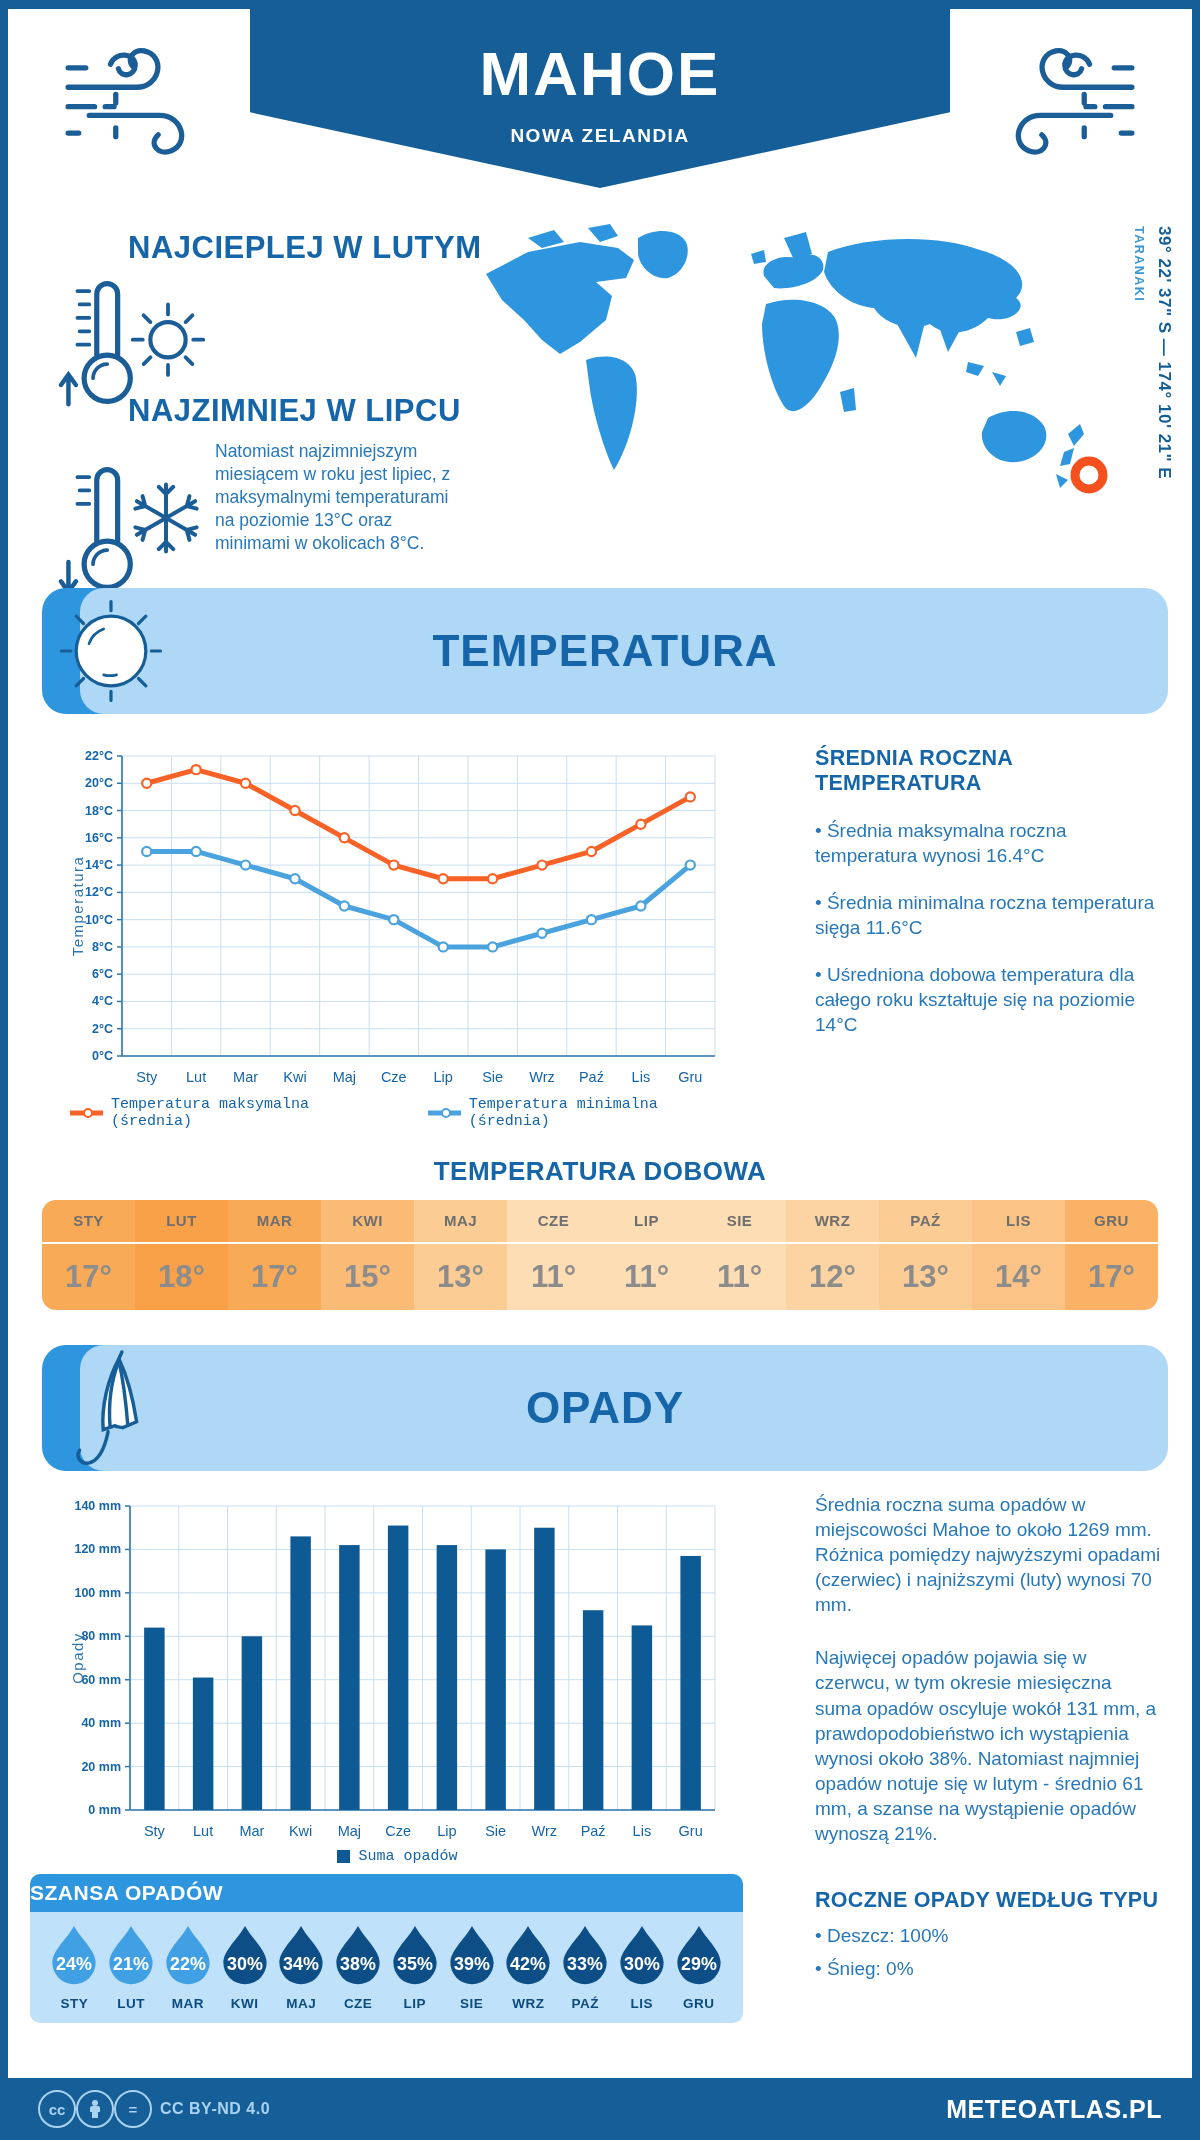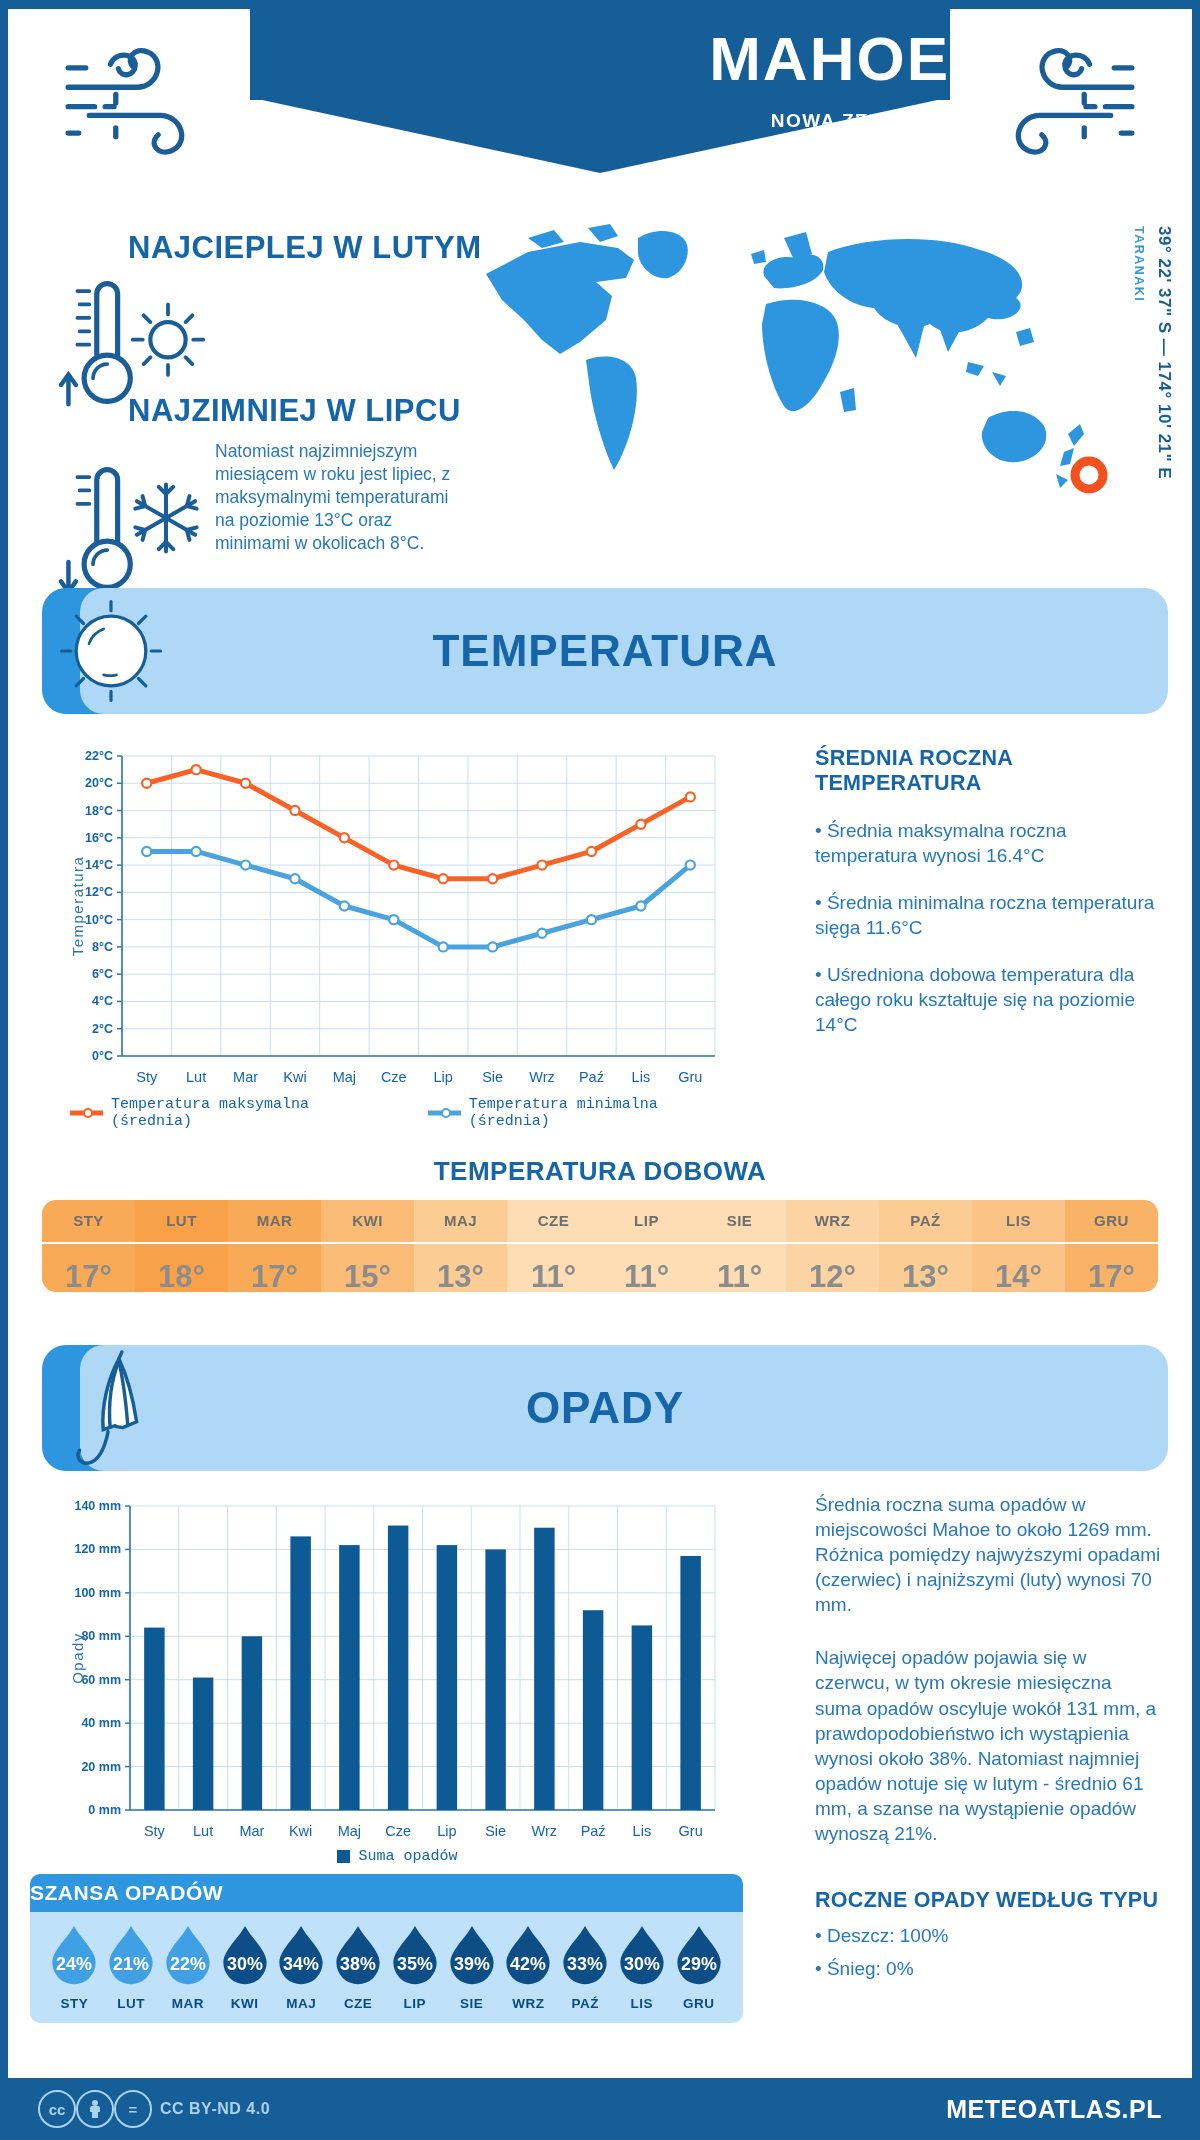--- a/index.html
+++ b/index.html
@@ -7,22 +7,22 @@
         font-family:"Liberation Sans","DejaVu Sans",sans-serif;margin:0 auto;}
   .edge{position:absolute;top:0;bottom:0;width:8px;background:#155E97;z-index:9;}
   .edge.l{left:0}.edge.r{right:0}
 
   
   .top-band{position:absolute;left:0;right:0;top:0;height:100px;background:#155E97;}
   .corner{position:absolute;top:9px;width:242px;height:194px;background:#fff;z-index:2;
           display:flex;align-items:center;justify-content:center;}
   .corner.l{left:8px}.corner.r{right:8px}
   .corner.r svg{transform:scaleX(-1);}
-  .ribbon{position:absolute;left:250px;top:1px;width:700px;height:172px;background:#155E97;z-index:3;
-          clip-path:polygon(0 0,100% 0,100% 56%,50% 100%,0 56%);text-align:right;color:#fff;}
+  .ribbon{position:absolute;left:250px;top:16px;width:700px;height:172px;background:#155E97;z-index:3;
+          clip-path:polygon(0 0,100% 0,100% 56%,50% 100%,0 56%);text-align:center;color:#fff;}
   .ribbon h1{margin:0;padding-top:22px;font-size:62px;letter-spacing:2px;font-weight:bold;}
   .ribbon .sub{margin-top:16px;font-size:19px;letter-spacing:1.5px;font-weight:bold;}
 
   
   .hl-title{position:absolute;font-size:31px;font-weight:bold;color:#1565A8;letter-spacing:.5px;}
   .hl-text{position:absolute;width:255px;font-size:17.5px;line-height:1.32;color:#2878B8;}
   .iconwrap{position:absolute;}
 
   
   .mapwrap{position:absolute;left:468px;top:212px;width:648px;height:290px;}
@@ -47,21 +47,21 @@
   .sidecol{position:absolute;left:815px;width:348px;color:#2878B8;}
   .sidecol h3{margin:0 0 4px 0;font-size:21.5px;font-weight:bold;color:#1565A8;letter-spacing:.3px;}
   .sidecol p{margin:22px 0 0 0;font-size:19px;line-height:1.32;}
 
   
   .daily-title{position:absolute;left:0;right:0;text-align:center;font-size:26px;font-weight:bold;color:#1565A8;letter-spacing:.5px;}
   .daily{position:absolute;left:42px;width:1116px;display:flex;border-radius:14px;overflow:hidden;}
   .daily .cell{flex:1;text-align:center;}
   .daily .cell .m{font-size:15px;font-weight:bold;color:#6E6E6E;line-height:42px;height:42px;
                   border-bottom:2px solid #fff;letter-spacing:.5px;}
-  .daily .cell .v{font-size:31px;font-weight:bold;color:#8C8C8C;line-height:66px;height:48px;}
+  .daily .cell .v{font-size:31px;font-weight:bold;color:#8C8C8C;line-height:66px;height:66px;}
 
   
   .chance{position:absolute;left:30px;top:1874px;width:713px;}
   .chance .head{height:38px;line-height:38px;background:#2E96DE;color:#fff;text-align:left;
                 font-size:21px;font-weight:bold;border-radius:10px 10px 0 0;letter-spacing:.5px;}
   .chance .bodyrow{background:#BFE1FA;border-radius:0 0 10px 10px;display:flex;padding:12px 16px 12px;}
   .drop-cell{flex:1;text-align:center;}
   .drop-cell .mon{margin-top:4px;font-size:13.5px;font-weight:bold;color:#0D4B7F;letter-spacing:.5px;}
 
   

